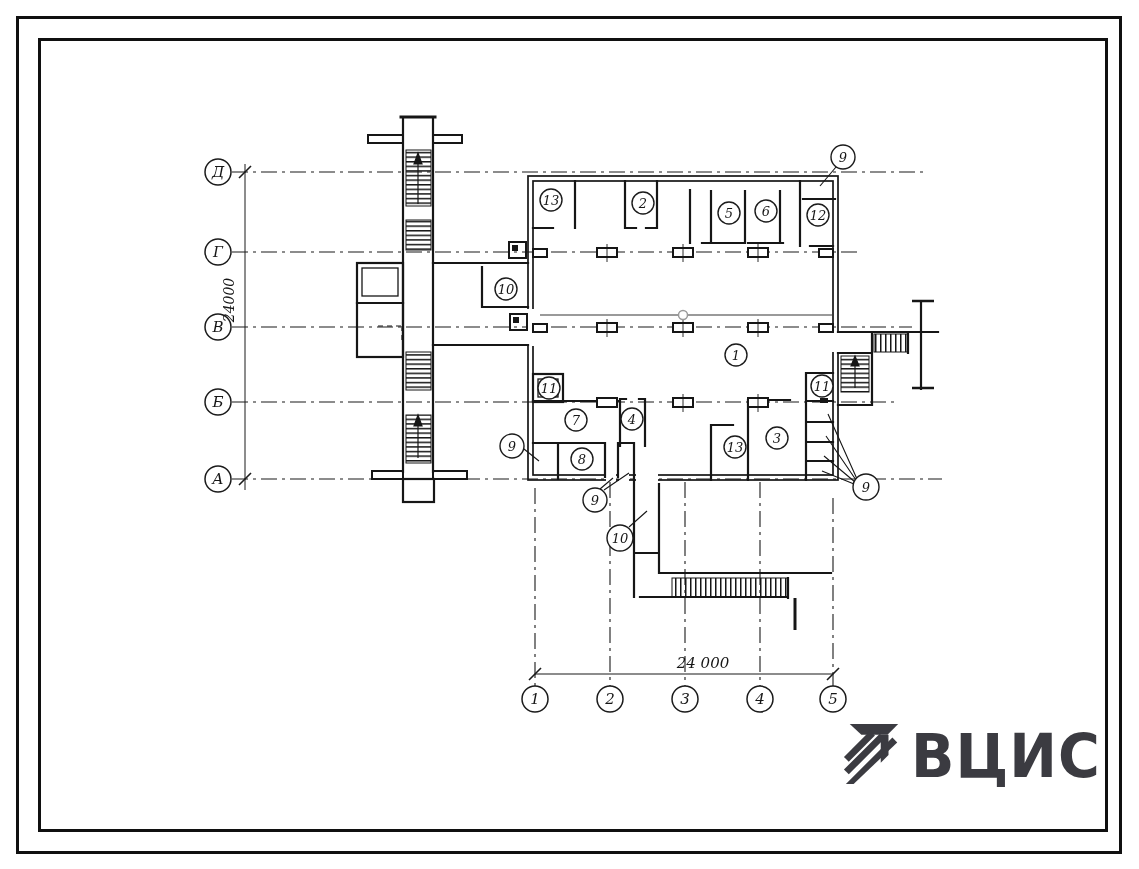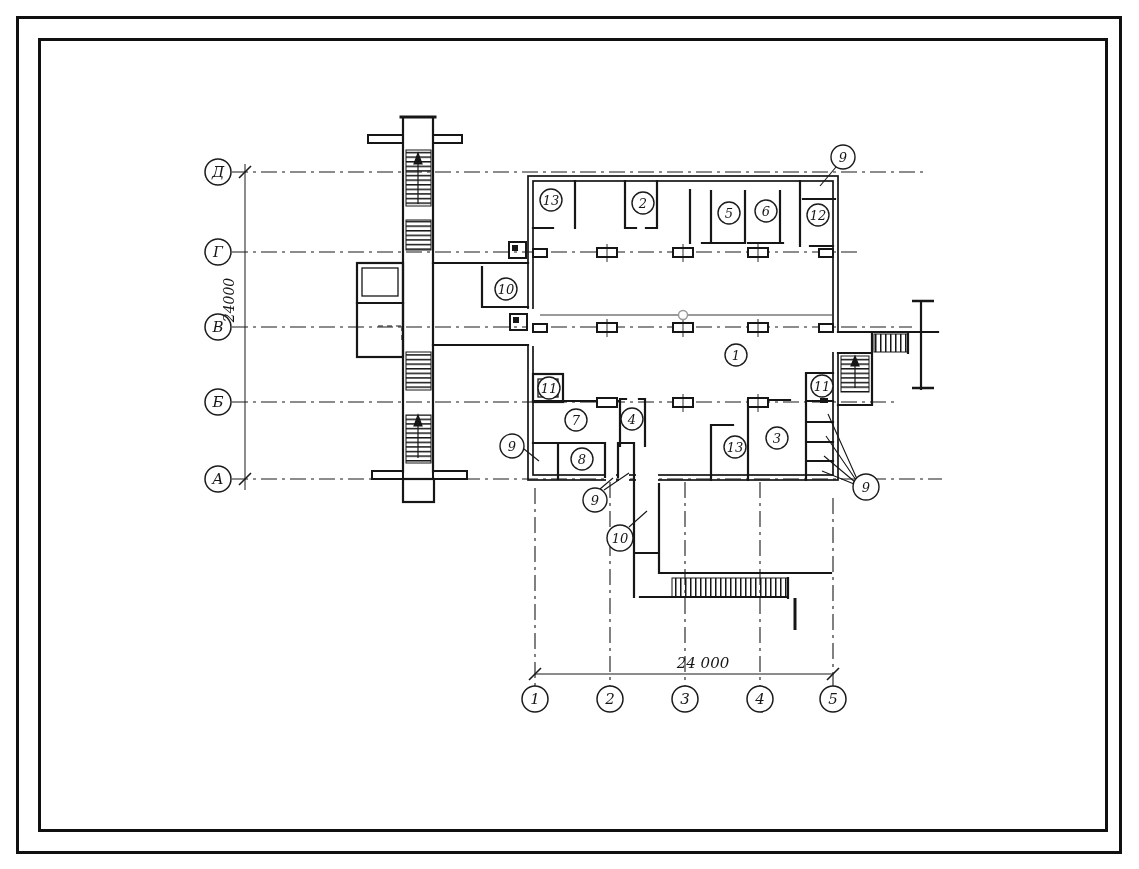--- a/index.html
+++ b/index.html
@@ -249,14 +249,26 @@
     </g>
     <g font-size="13" text-anchor="middle" stroke="none">
       <text x="843" y="162">9</text>
       <text x="512" y="451">9</text>
       <text x="595" y="505">9</text>
       <text x="866" y="492">9</text>
       <text x="620" y="543">10</text>
     </g>
   </svg>
 
+  <div class="logo">
+    <svg width="62" height="64" viewBox="0 0 64 66">
+      <g fill="#3b3b41">
+        <polygon points="8,2 58,2 47,13 20,13"></polygon>
+        <polygon points="40,13 48,13 48,34 40,42"></polygon>
+        <polygon points="2,36 29,9 34,14 7,41"></polygon>
+        <polygon points="2,49 39,12 44,17 7,54"></polygon>
+        <polygon points="4,64 52,16 57,21 12,64"></polygon>
+      </g>
+    </svg>
+    <span class="logo-text" style="color:#3b3b41;">ВЦИС</span>
+  </div>
 
 </div>
 
 </body></html>

